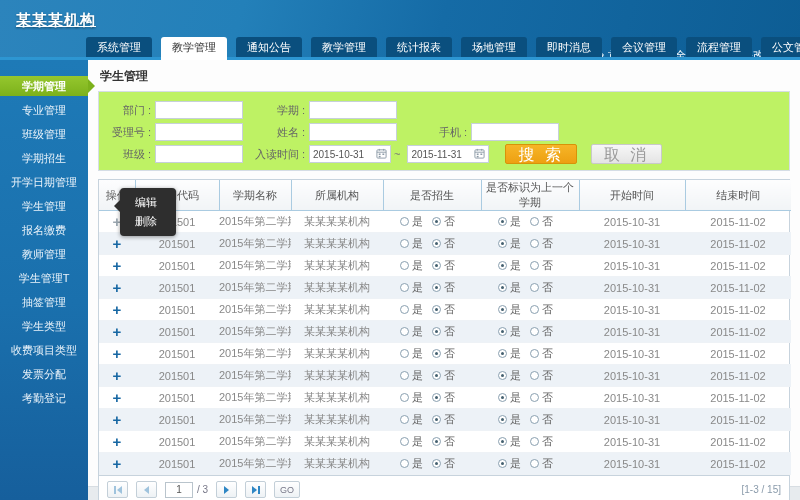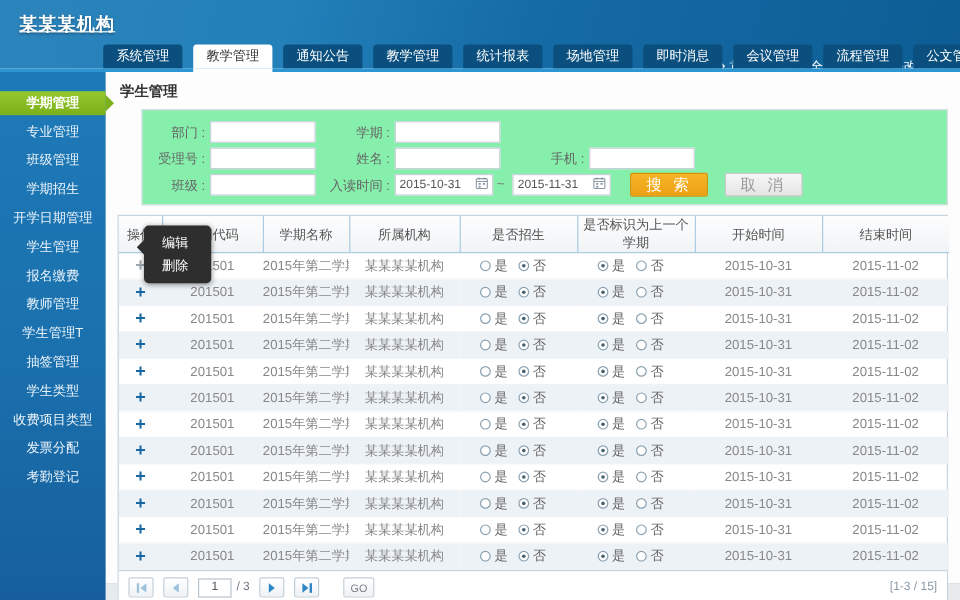--- a/index.html
+++ b/index.html
@@ -41,33 +41,33 @@
     border-left:7px solid var(--active-green,#7cb11b); }
 
   
   .main { position:absolute; left:88px; top:60px; width:712px; height:440px;
     background:#e7ebee; }
   .content { background:#fdfdfd; height:427px; padding:6px 10px 0 10px;
     border-bottom:1px solid #d7dde2; }
   .page-title { font-size:12px; font-weight:bold; color:#333; margin:2px 0 6px 2px; }
 
   
-  .form-panel { border:1px solid #d5dde5; background:#86efac; padding:7px 8px 5px 8px;margin-left:20px; }
+  .form-panel { border:1px solid #d5dde5; background:#bef264; padding:7px 8px 5px 8px; }
   .form-row { display:flex; align-items:center; height:22px; }
   .fg { display:flex; align-items:center; }
   .fg label { font-size:11px; color:#666; text-align:right; white-space:nowrap; }
   .fg input { width:88px; height:18px; border:1px solid #c6d0d9; background:#fff;
     font-size:11px; color:#555; padding:0 3px; }
   .lb1 { width:44px; } .lb2 { width:62px; } .lb3 { width:46px; margin-left:24px; }
   .fg input { margin-left:4px; }
   .date-box { display:flex; align-items:center; width:82px; height:18px; margin-left:4px;
     border:1px solid #c6d0d9; background:#fff; font-size:10px; color:#555;
     padding:0 3px; justify-content:space-between; cursor:pointer; }
   .tilde { color:#777; font-size:11px; margin:0 3px; }
-  .btn { height:20px; font-size:13px; border-radius:2px; cursor:pointer;
+  .btn { height:20px; font-size:16px; border-radius:2px; cursor:pointer;
     padding:0 12px; letter-spacing:3px; }
   .btn-search { margin-left:16px; border:1px solid #d89208; color:#fff;
     background:linear-gradient(180deg,#f6b527,var(--search-orange,#eda012)); }
   .btn-cancel { margin-left:14px; border:1px solid #c9c9c9; color:#9a9a9a;
     background:linear-gradient(180deg,#f7f7f7,#e4e4e4); }
 
   
   .table-wrap { margin-top:8px; border:1px solid #c7d3dd; background:#fff; }
   table { width:100%; border-collapse:collapse; table-layout:fixed; }
   th { height:21px; font-size:11px; font-weight:normal; color:#555;
@@ -96,21 +96,21 @@
     border-right:5px solid var(--link-blue,#2e86c4); }
   .tr { width:0; height:0; border-top:4px solid transparent; border-bottom:4px solid transparent;
     border-left:5px solid var(--link-blue,#2e86c4); }
   .bar { width:2px; height:8px; background:var(--link-blue,#2e86c4); }
   .pg-btn.disabled .tl,.pg-btn.disabled .tr { border-right-color:#9fc3dd; border-left-color:#9fc3dd; }
   .pg-btn.disabled .bar { background:#9fc3dd; }
   .pg-input { width:28px; height:16px; border:1px solid #b9c4cc; text-align:center;
     font-size:10px; color:#555; margin-right:4px; }
   .pg-total { font-size:10px; color:#778; margin-right:8px; }
   .pg-go { width:26px; height:17px; border:1px solid #c3cfd8; border-radius:2px;
-    background:linear-gradient(180deg,#ffffff,#eef2f5); font-size:9px; color:#778; cursor:pointer;margin-left:12px; }
+    background:linear-gradient(180deg,#ffffff,#eef2f5); font-size:9px; color:#778; cursor:pointer; }
   .pg-range { margin-left:auto; font-size:10px; color:#8a9bab; }
 
   
   .tooltip { position:absolute; left:120px; top:188px; width:56px; z-index:20;
     background:var(--tooltip-dark,#2e2e2e); border-radius:4px; padding:5px 0;
     box-shadow:0 1px 4px rgba(0,0,0,.4); }
   .tooltip::before { content:""; position:absolute; left:-6px; top:12px;
     border:6px solid transparent; border-left:0;
     border-right:6px solid var(--tooltip-dark,#2e2e2e); }
   .tt-item { display:block; color:#fff; font-size:11px; padding:2px 0 2px 15px; cursor:pointer; }

